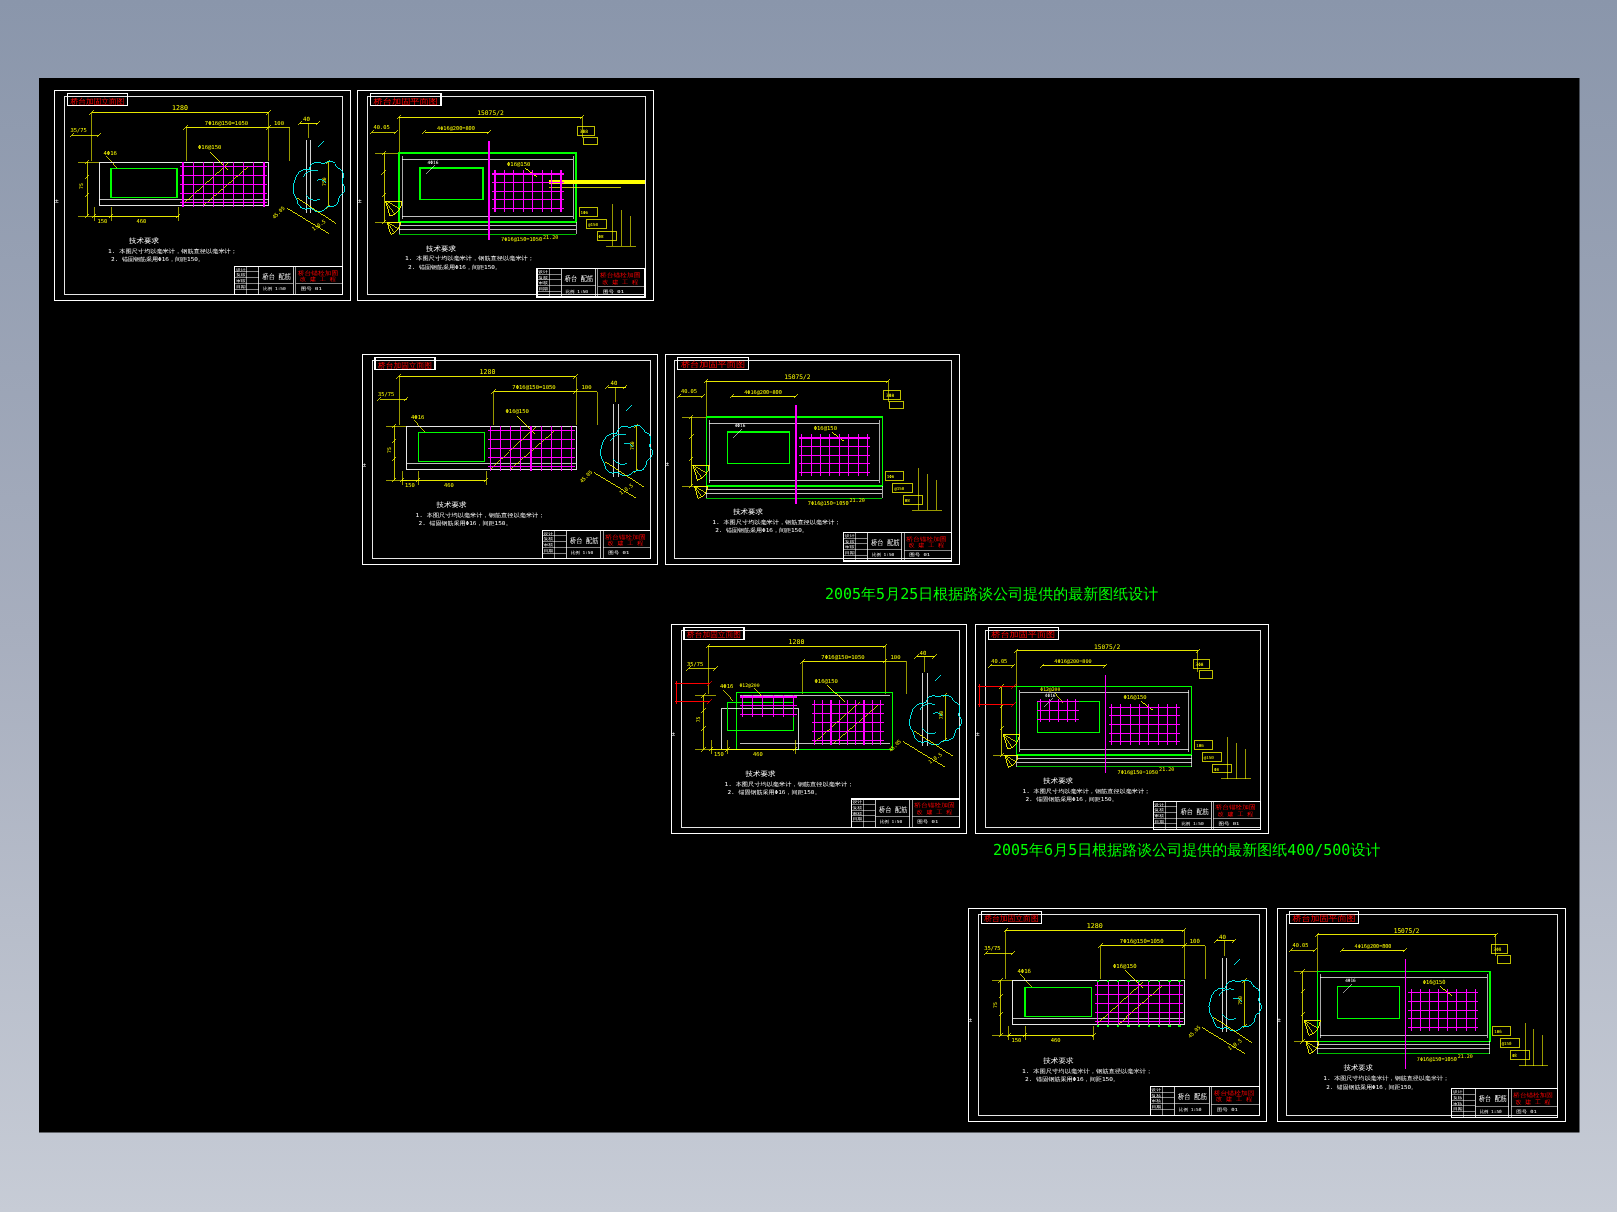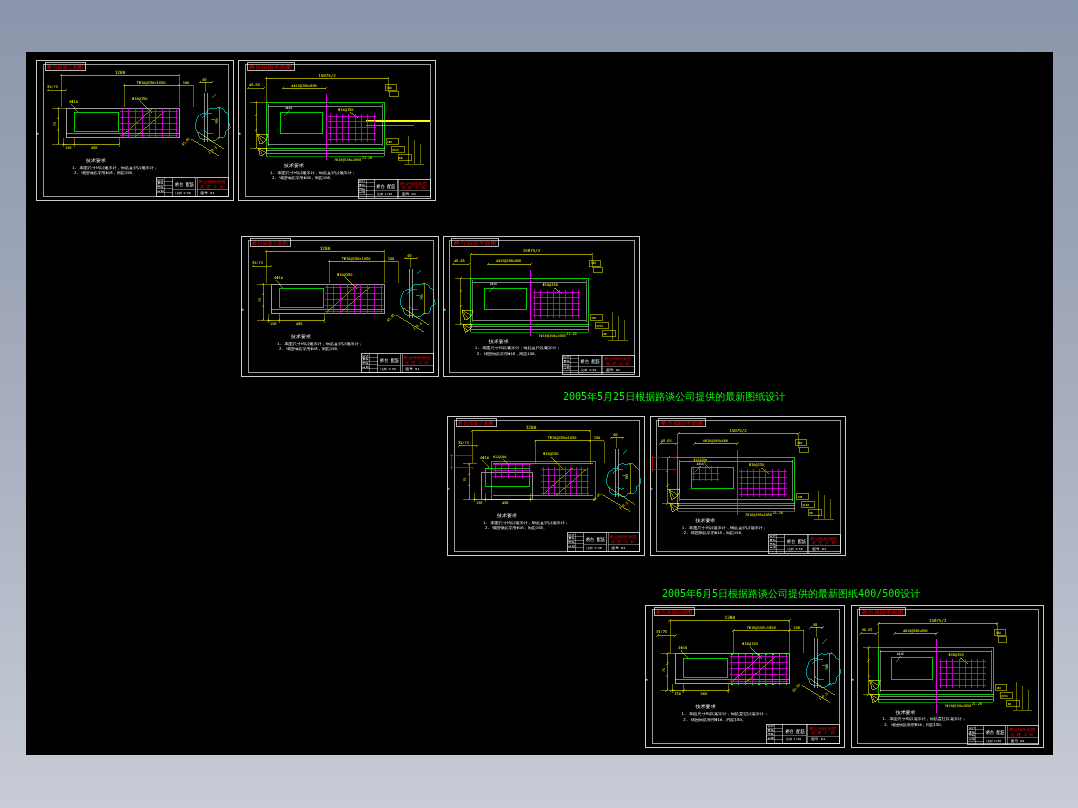--- a/index.html
+++ b/index.html
@@ -17,22 +17,22 @@
   .rev-note{
     position:absolute;color:#00ff00;font-size:10px;line-height:12px;
     white-space:nowrap;font-family:"DejaVu Sans Mono","Liberation Mono",monospace;
     letter-spacing:0px;
   }
 </style>
 </head>
 <body>
 
 <div id="canvas">
-  <div class="rev-note" style="left: 537px; top: 339px;">2005年5月25日根据路谈公司提供的最新图纸设计</div>
-  <div class="rev-note" style="left: 636px; top: 536px;">2005年6月5日根据路谈公司提供的最新图纸400/500设计</div>
+  <div class="rev-note" style="left: 524px; top: 339px;">2005年5月25日根据路谈公司提供的最新图纸设计</div>
+  <div class="rev-note" style="left: 636px; top: 510px;">2005年6月5日根据路谈公司提供的最新图纸400/500设计</div>
   <div id="sheets">
       <div class="sheet" style="left: 10px; top: 8px;">
         <svg width="198" height="141" viewBox="0 0 198 141" preserveAspectRatio="none">
           <g>
             <rect x="0.5" y="0.5" width="197" height="140" stroke="#ffffff" stroke-width="0.8" fill="none"></rect>
             <rect x="7" y="4.5" width="185.5" height="132" stroke="#ffffff" stroke-width="0.6" fill="none"></rect>
             <text x="0.6" y="75" fill="#ffffff" font-size="4" font-family="DejaVu Sans Mono, Liberation Mono, monospace">±</text>
           </g>
           <g>
             <rect x="9" y="2.5" width="40" height="8" stroke="#ffffff" stroke-width="0.7" fill="none"></rect>

